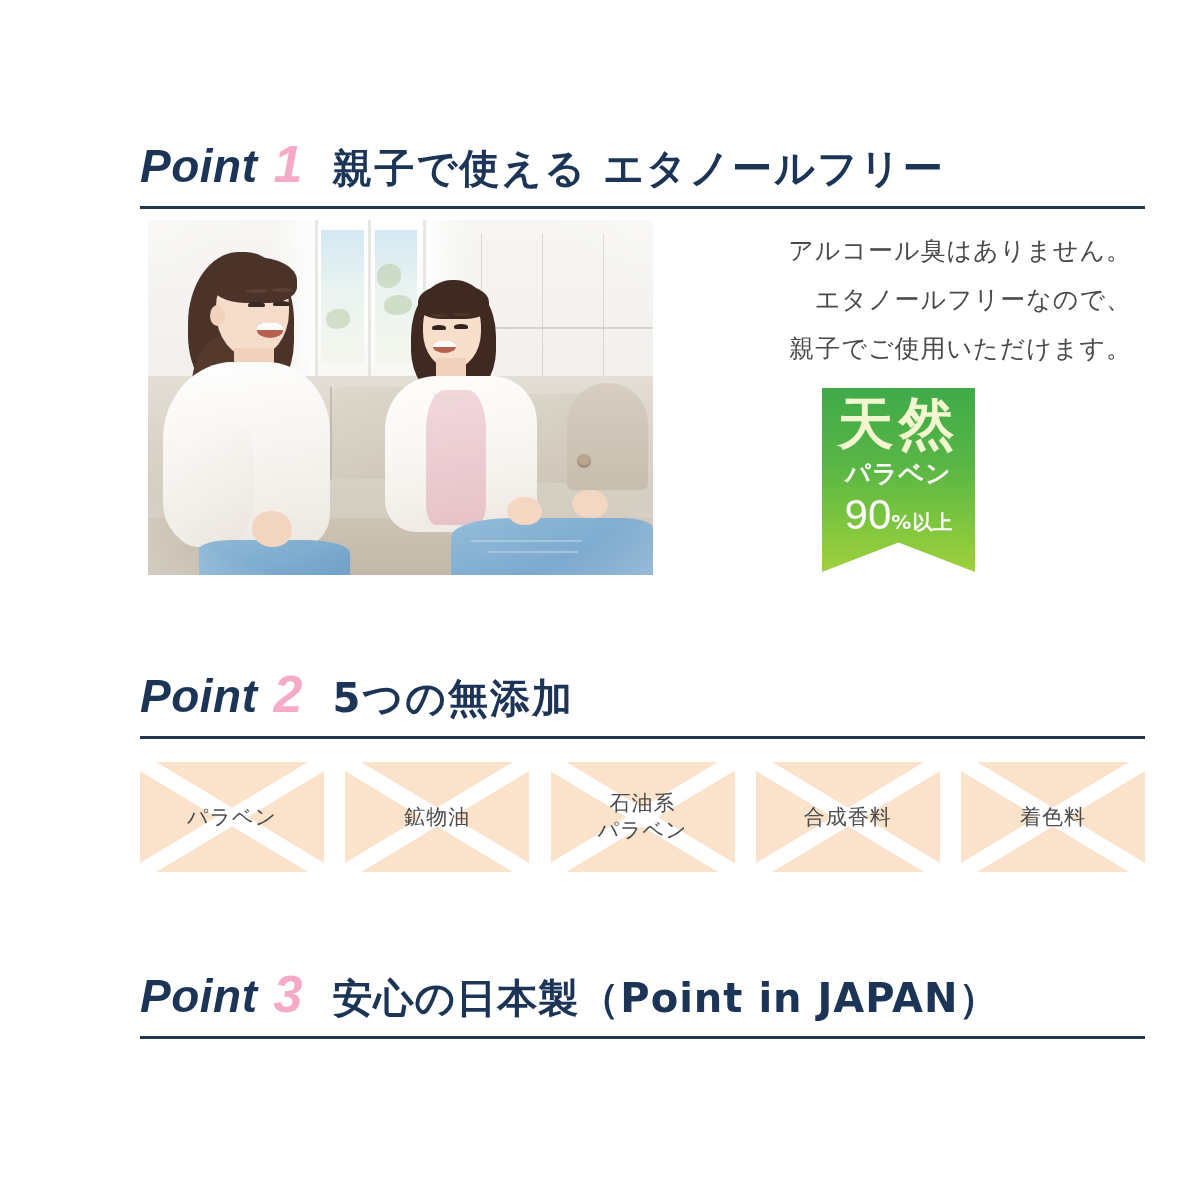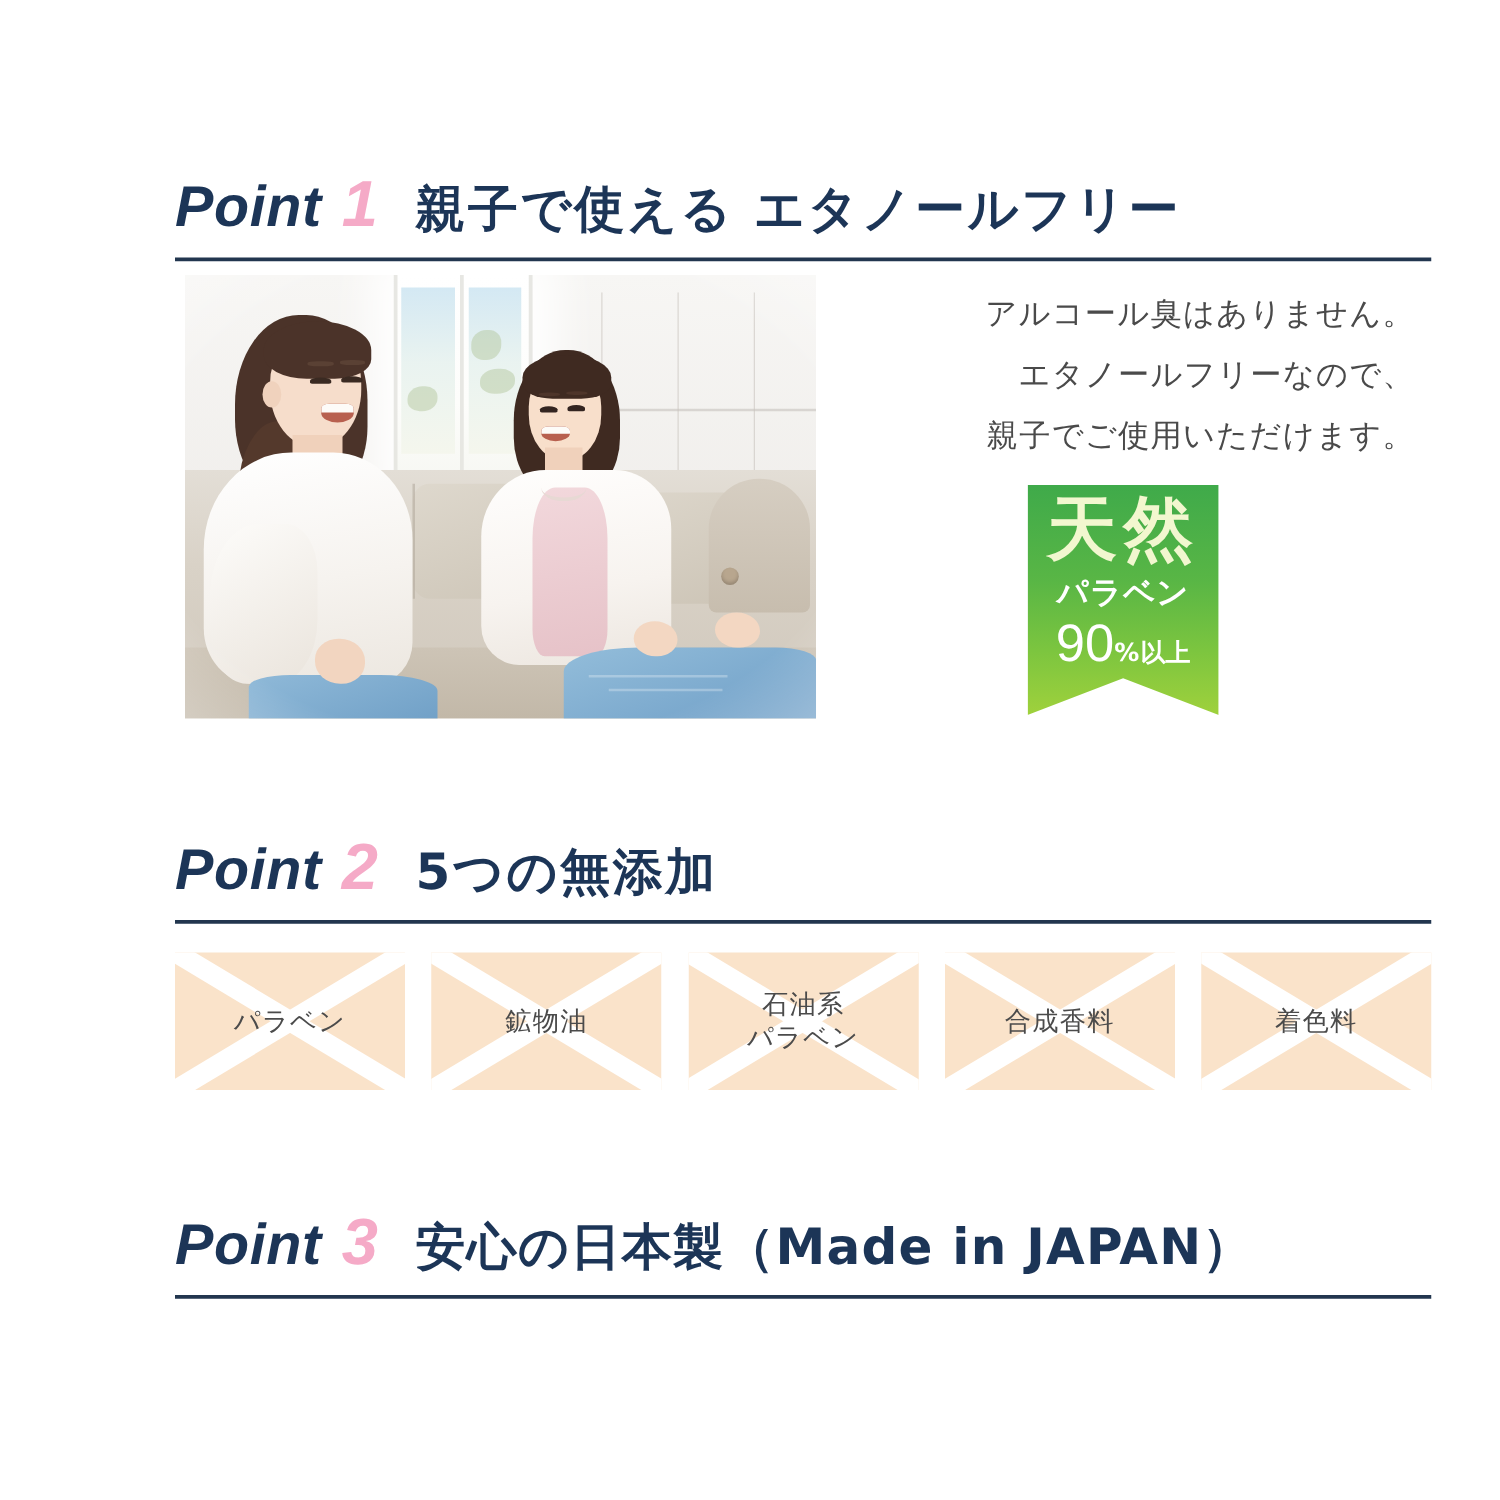--- a/index.html
+++ b/index.html
@@ -572,18 +572,18 @@
         <div class="x2"></div>
         <div class="free-label">着色料</div>
       </div>
     </div>
   </div>
 
   <div class="point-block" id="section3">
     <div class="point-head">
       <span class="point-word">Point</span>
       <span class="point-num">3</span>
-      <span class="point-title-mixed">安心の日本製（Made in JAPAN）</span>
+      <span class="point-title-mixed">安心の日本製（Point in JAPAN）</span>
     </div>
     <div class="point-rule"></div>
   </div>
 
 </div>
 
 </body></html>

